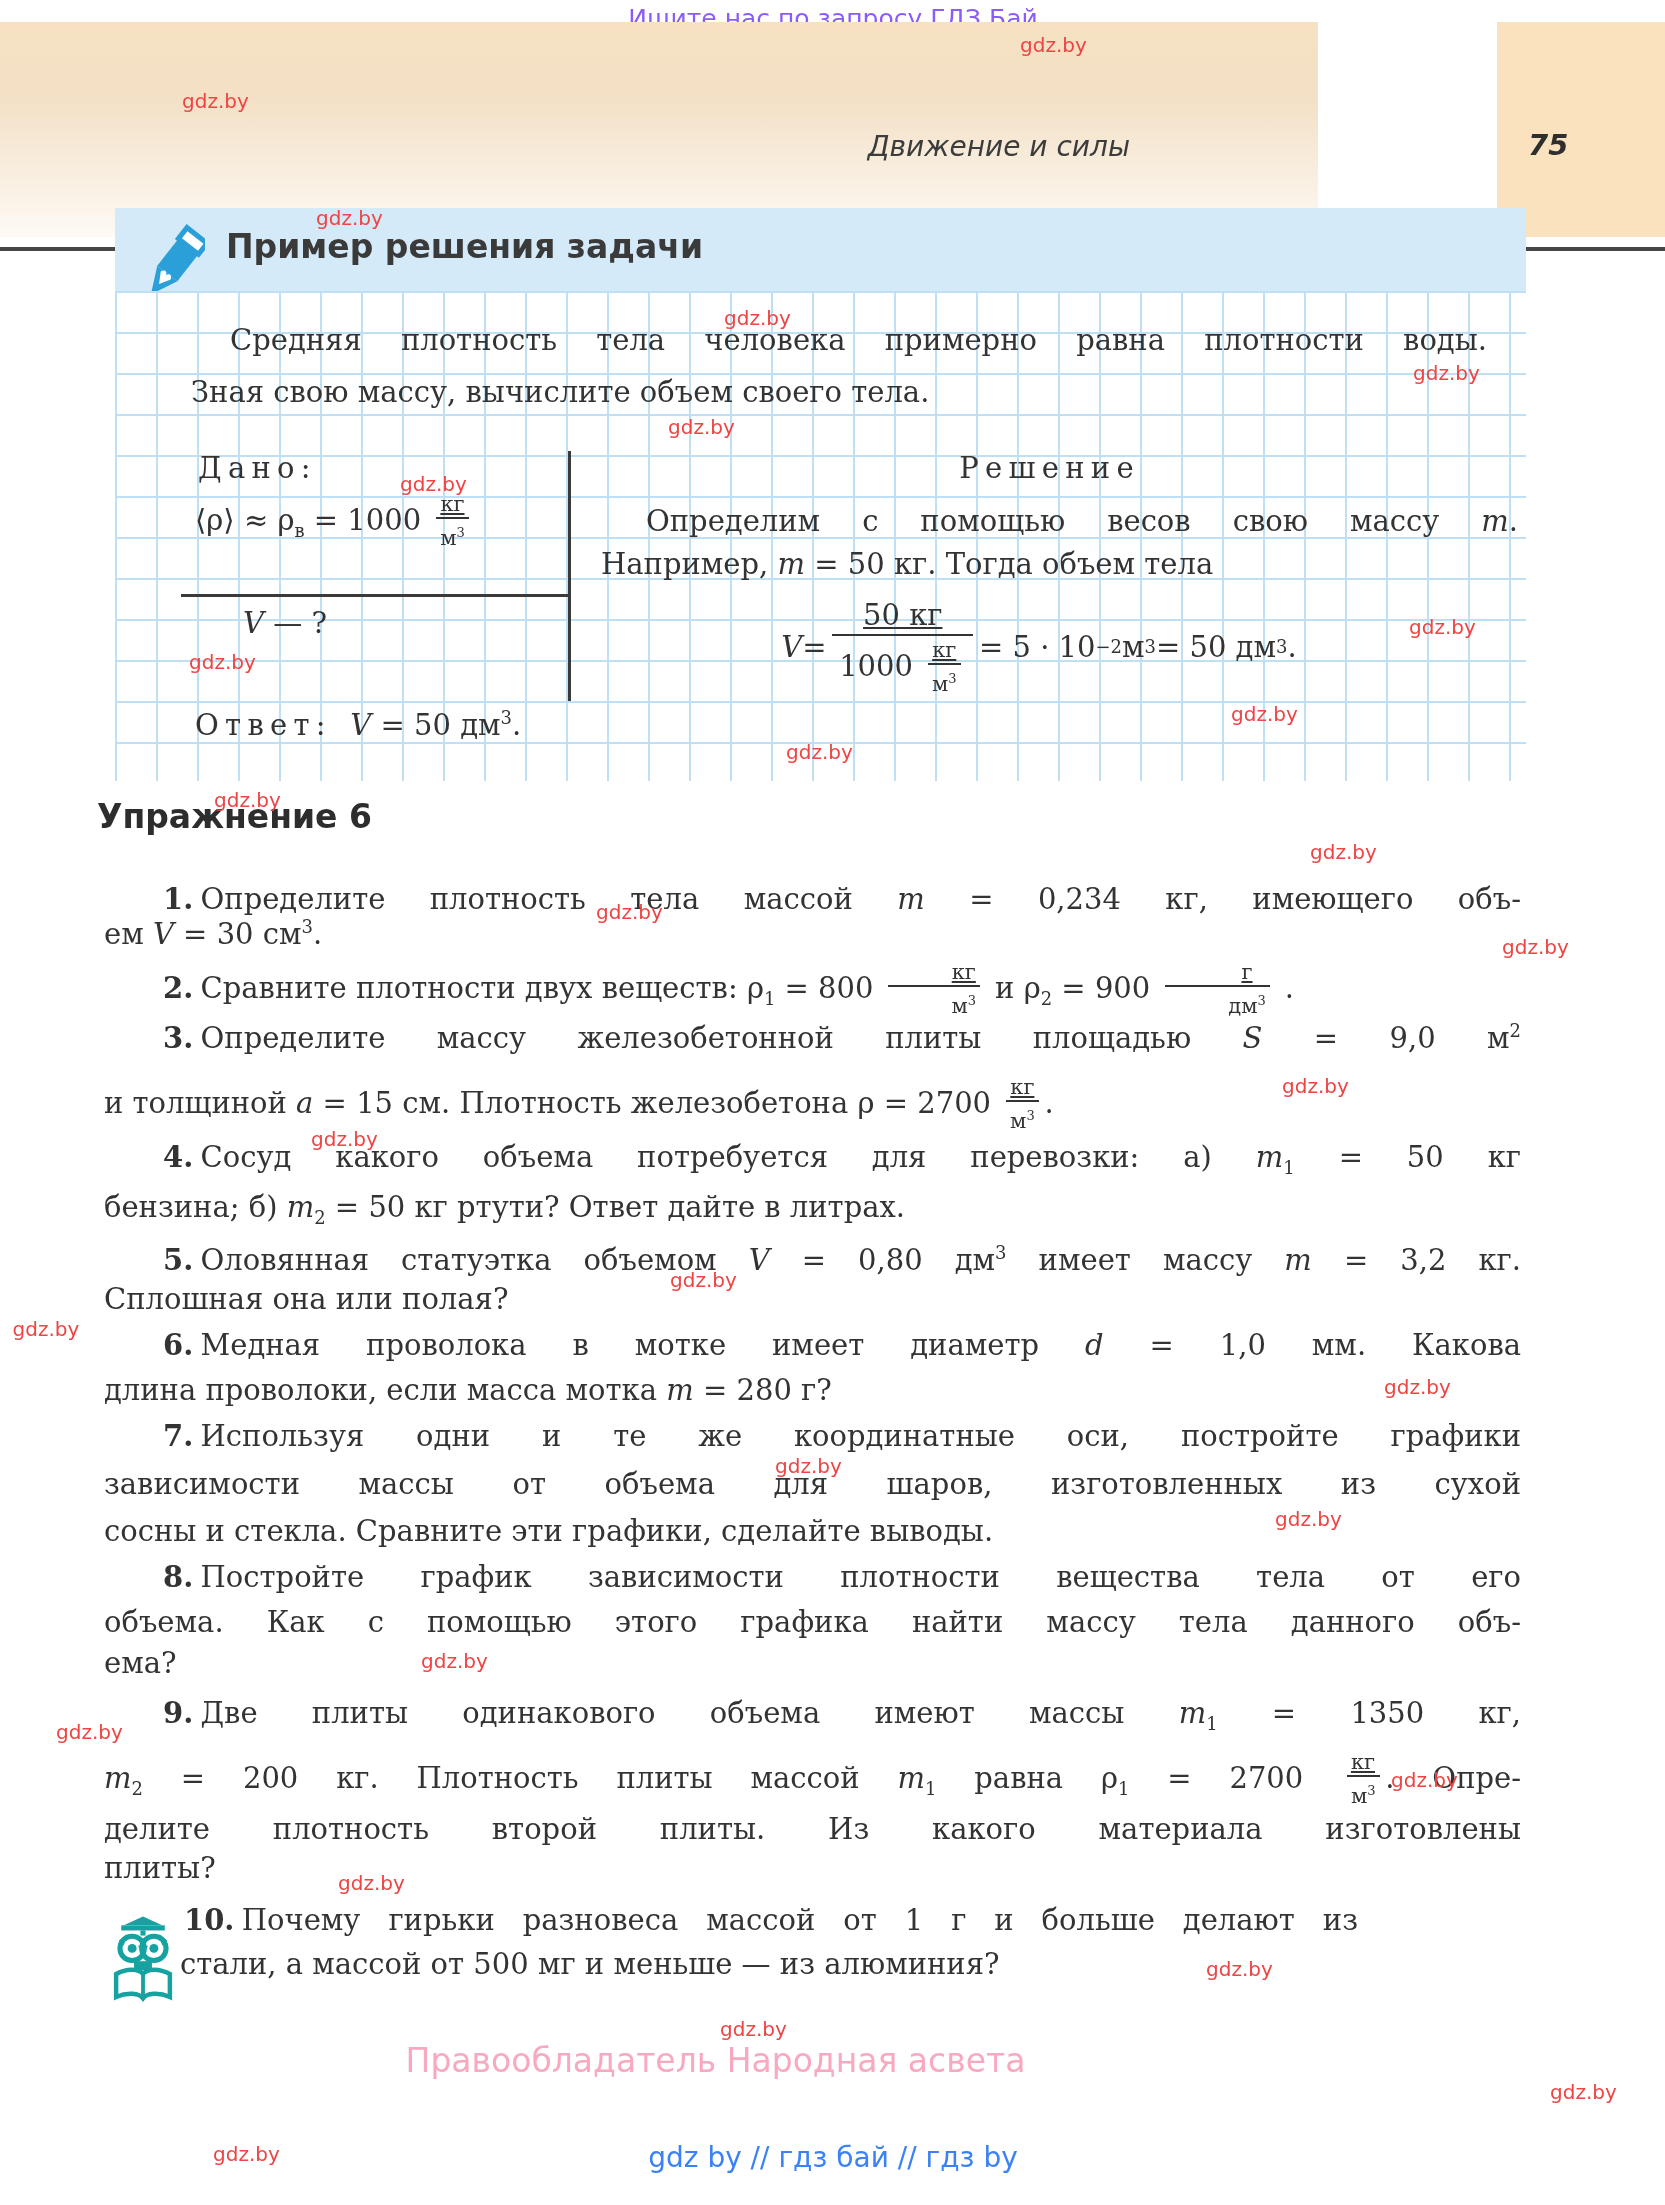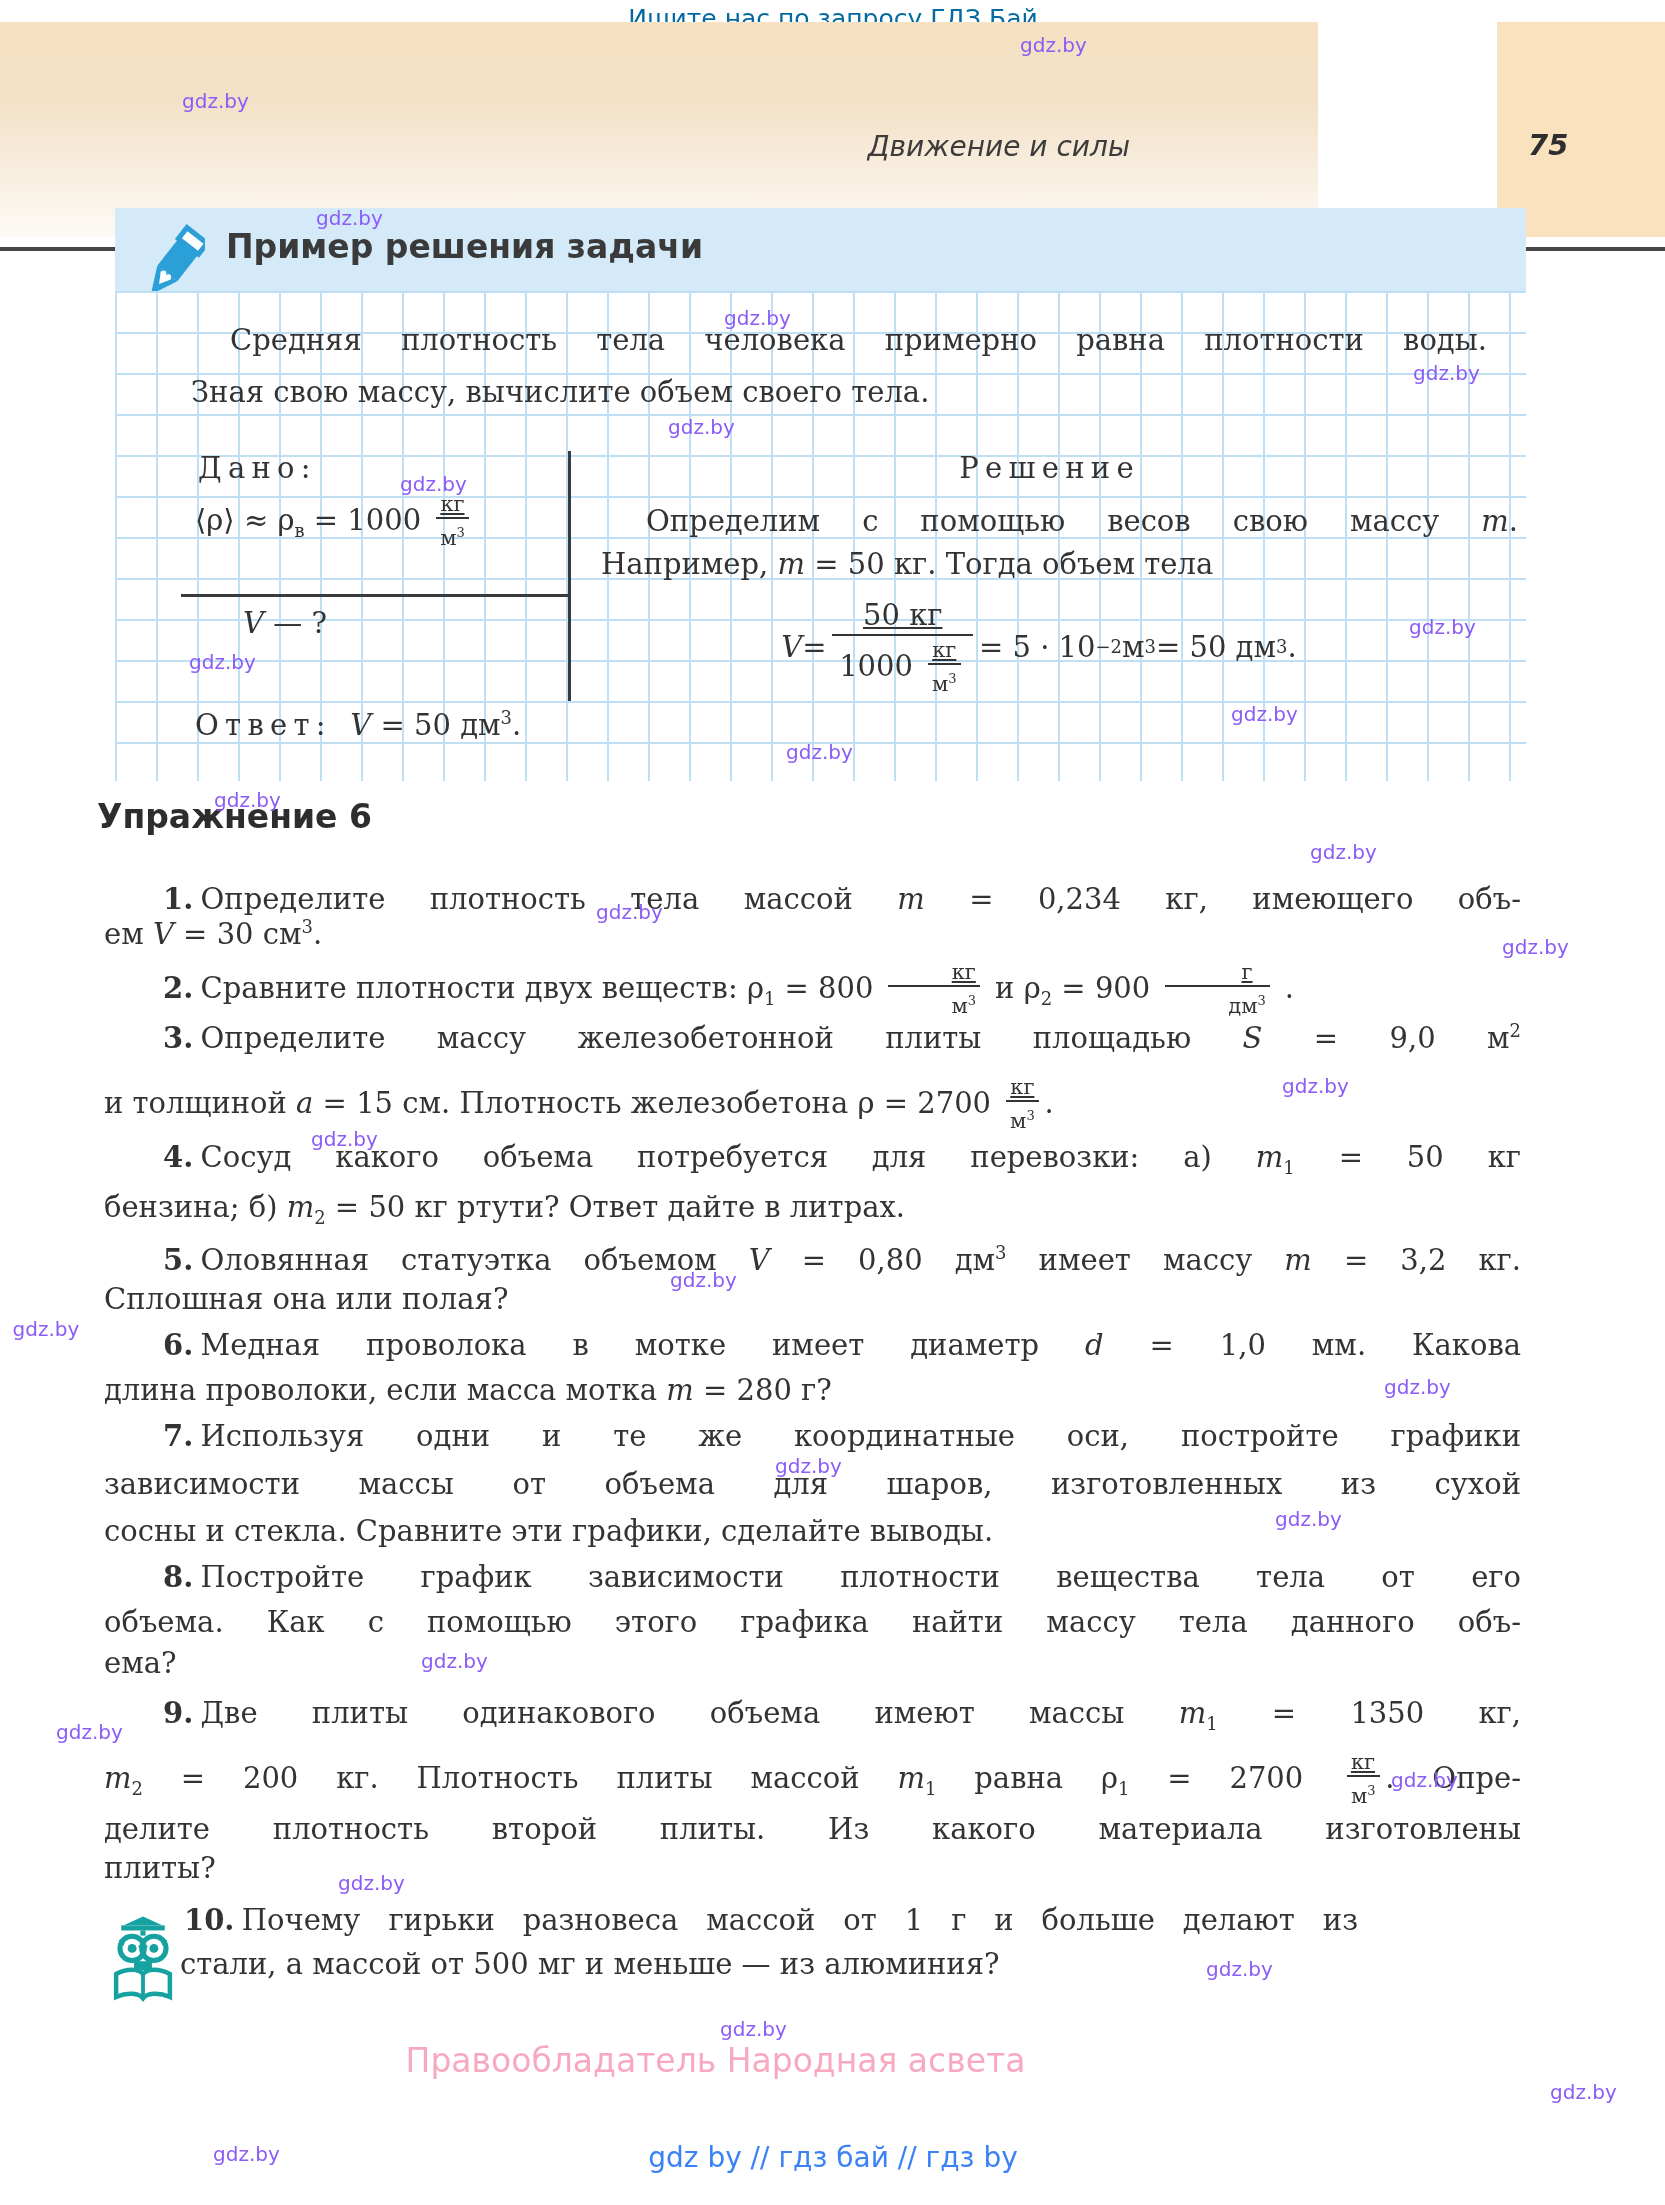--- a/index.html
+++ b/index.html
@@ -1,21 +1,21 @@
 <!DOCTYPE html>
 <html style="font-size:11px"><head>
 <meta charset="utf-8">
 <style>
   html,body{margin:0;padding:0;}
   body{width:1666px;height:2205px;position:relative;background:#fff;overflow:hidden;
        font-family:"DejaVu Serif", serif;color:#333;}
 
   
   .promo{position:absolute;left:0;top:4.2px;width:100%;text-align:center;
-         font-family:"DejaVu Sans",sans-serif;font-size:25px;color:#0369a1;}
+         font-family:"DejaVu Sans",sans-serif;font-size:25px;color:#8b5cf6;}
 
   
   .header-band{position:absolute;left:0;top:22px;width:1318px;height:215px;
                background:linear-gradient(to bottom,#f6e1c2 0%,#f3e0c6 35%,#fdfaf5 100%);}
   .pagenum-col{position:absolute;left:1497px;top:0;width:169px;height:215px;background:#f9e2bd;}
   .chapter{position:absolute;right:188px;top:108px;font-family:"DejaVu Sans",sans-serif;
            font-style:italic;font-size:28px;color:#3c3c3c;}
   .pagenum{position:absolute;left:1528px;top:106px;font-family:"DejaVu Sans",sans-serif;
            font-style:italic;font-weight:bold;font-size:29px;color:#2e2e2e;}
   .rule{position:absolute;left:0;top:247px;width:1666px;height:3.5px;background:#464646;}
@@ -61,21 +61,21 @@
   i{font-style:italic;}
 
   .owl{position:absolute;left:111px;top:1914px;width:64px;height:111px;}
 
   
   .copyright{position:absolute;left:0;top:2041px;width:1431px;text-align:center;
              font-family:"DejaVu Sans",sans-serif;font-size:33px;color:#f8a9c0;}
   .links{position:absolute;left:0;top:2141px;width:1666px;text-align:center;
          font-family:"DejaVu Sans",sans-serif;font-size:28px;color:#3b82f6;}
 
-  .wm{position:absolute;font-family:"DejaVu Sans",sans-serif;font-size:20px;color:#8b5cf6;white-space:nowrap;}
+  .wm{position:absolute;font-family:"DejaVu Sans",sans-serif;font-size:20px;color:#ef4444;white-space:nowrap;}
 </style>
 </head>
 <body>
 
 <div class="promo">Ищите нас по запросу ГДЗ Бай</div>
 
 <div class="header-band">
   <div class="pagenum-col"></div>
   <div class="chapter">Движение и силы</div>
   <div class="pagenum">75</div>

